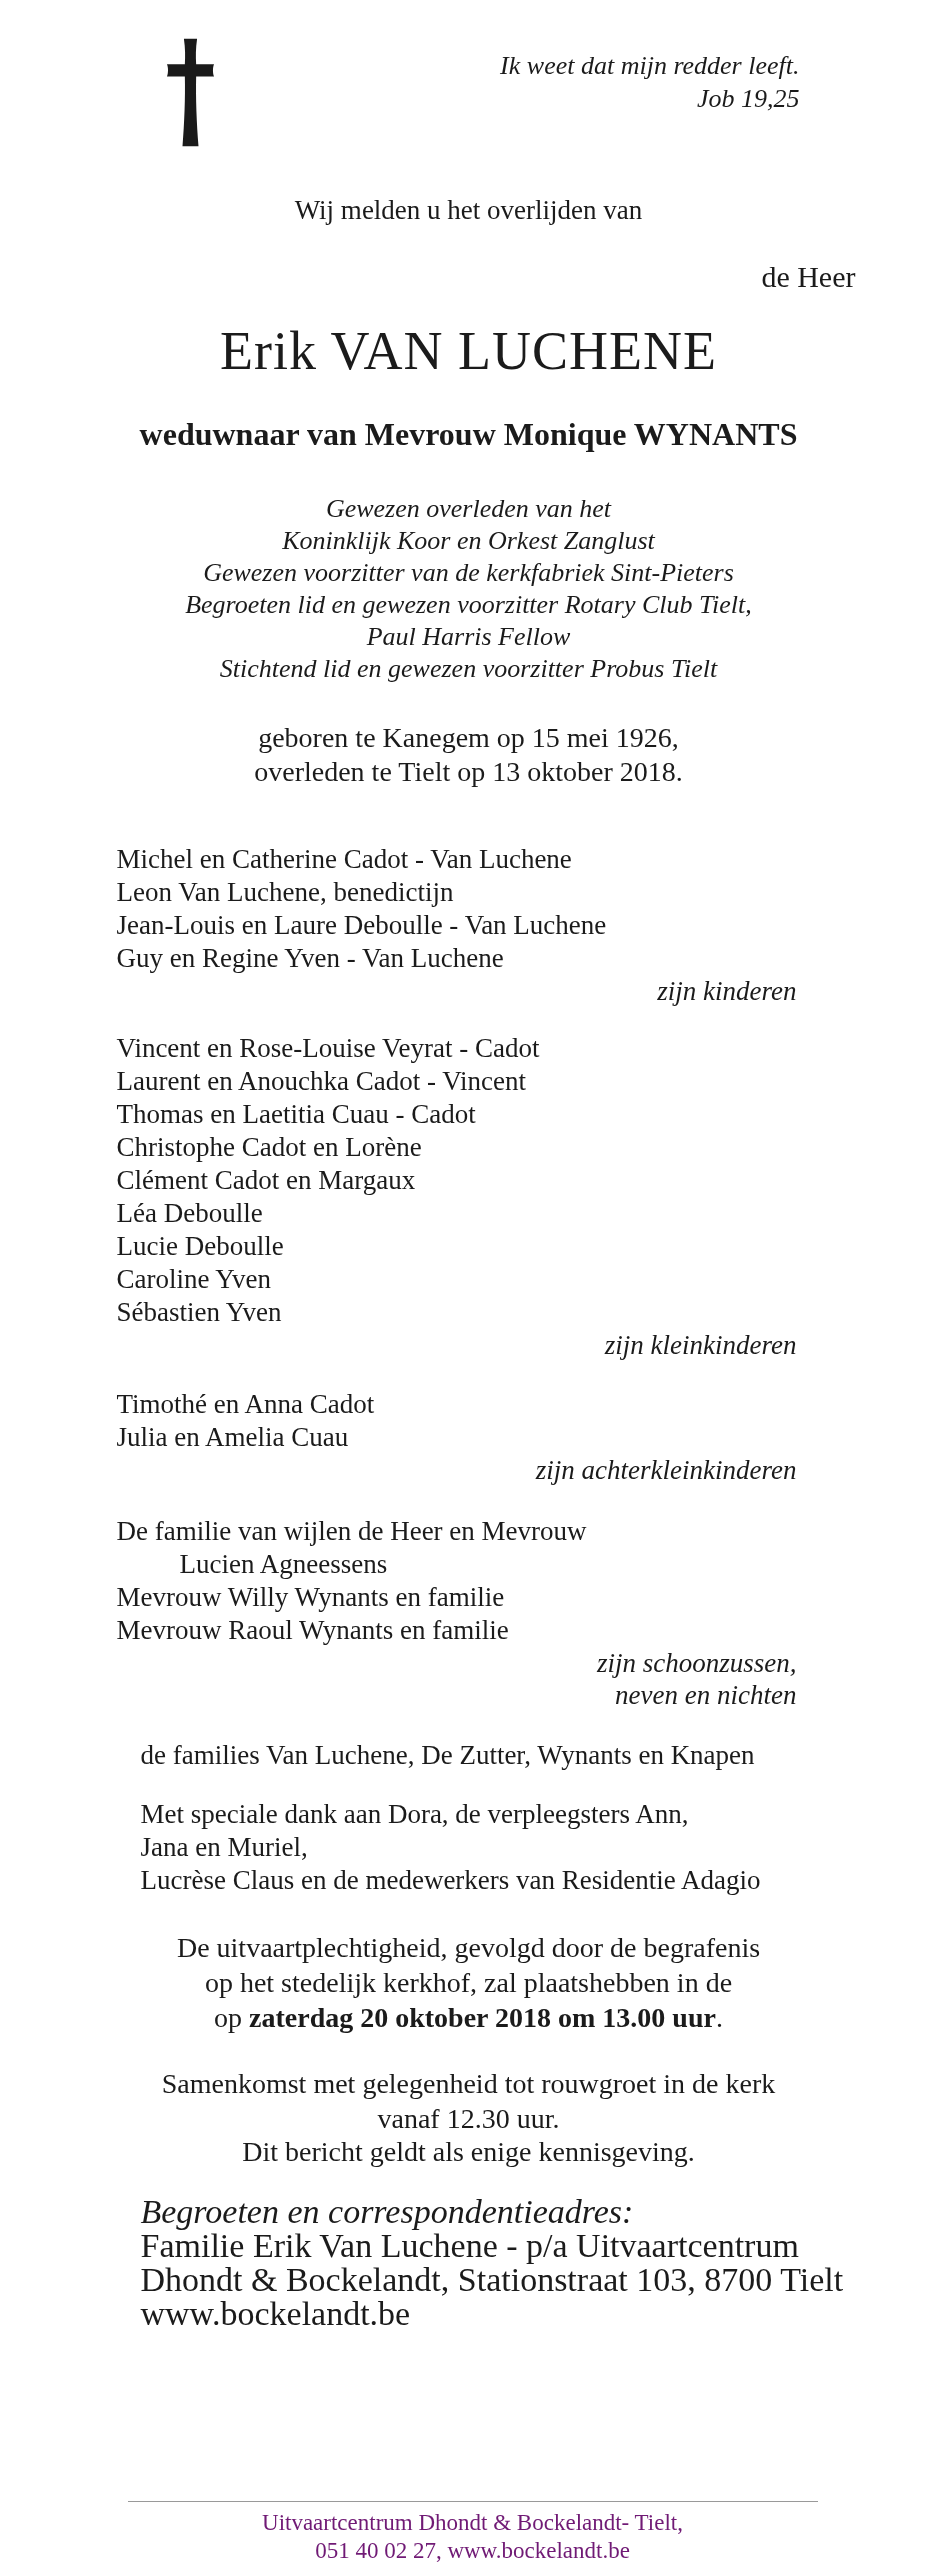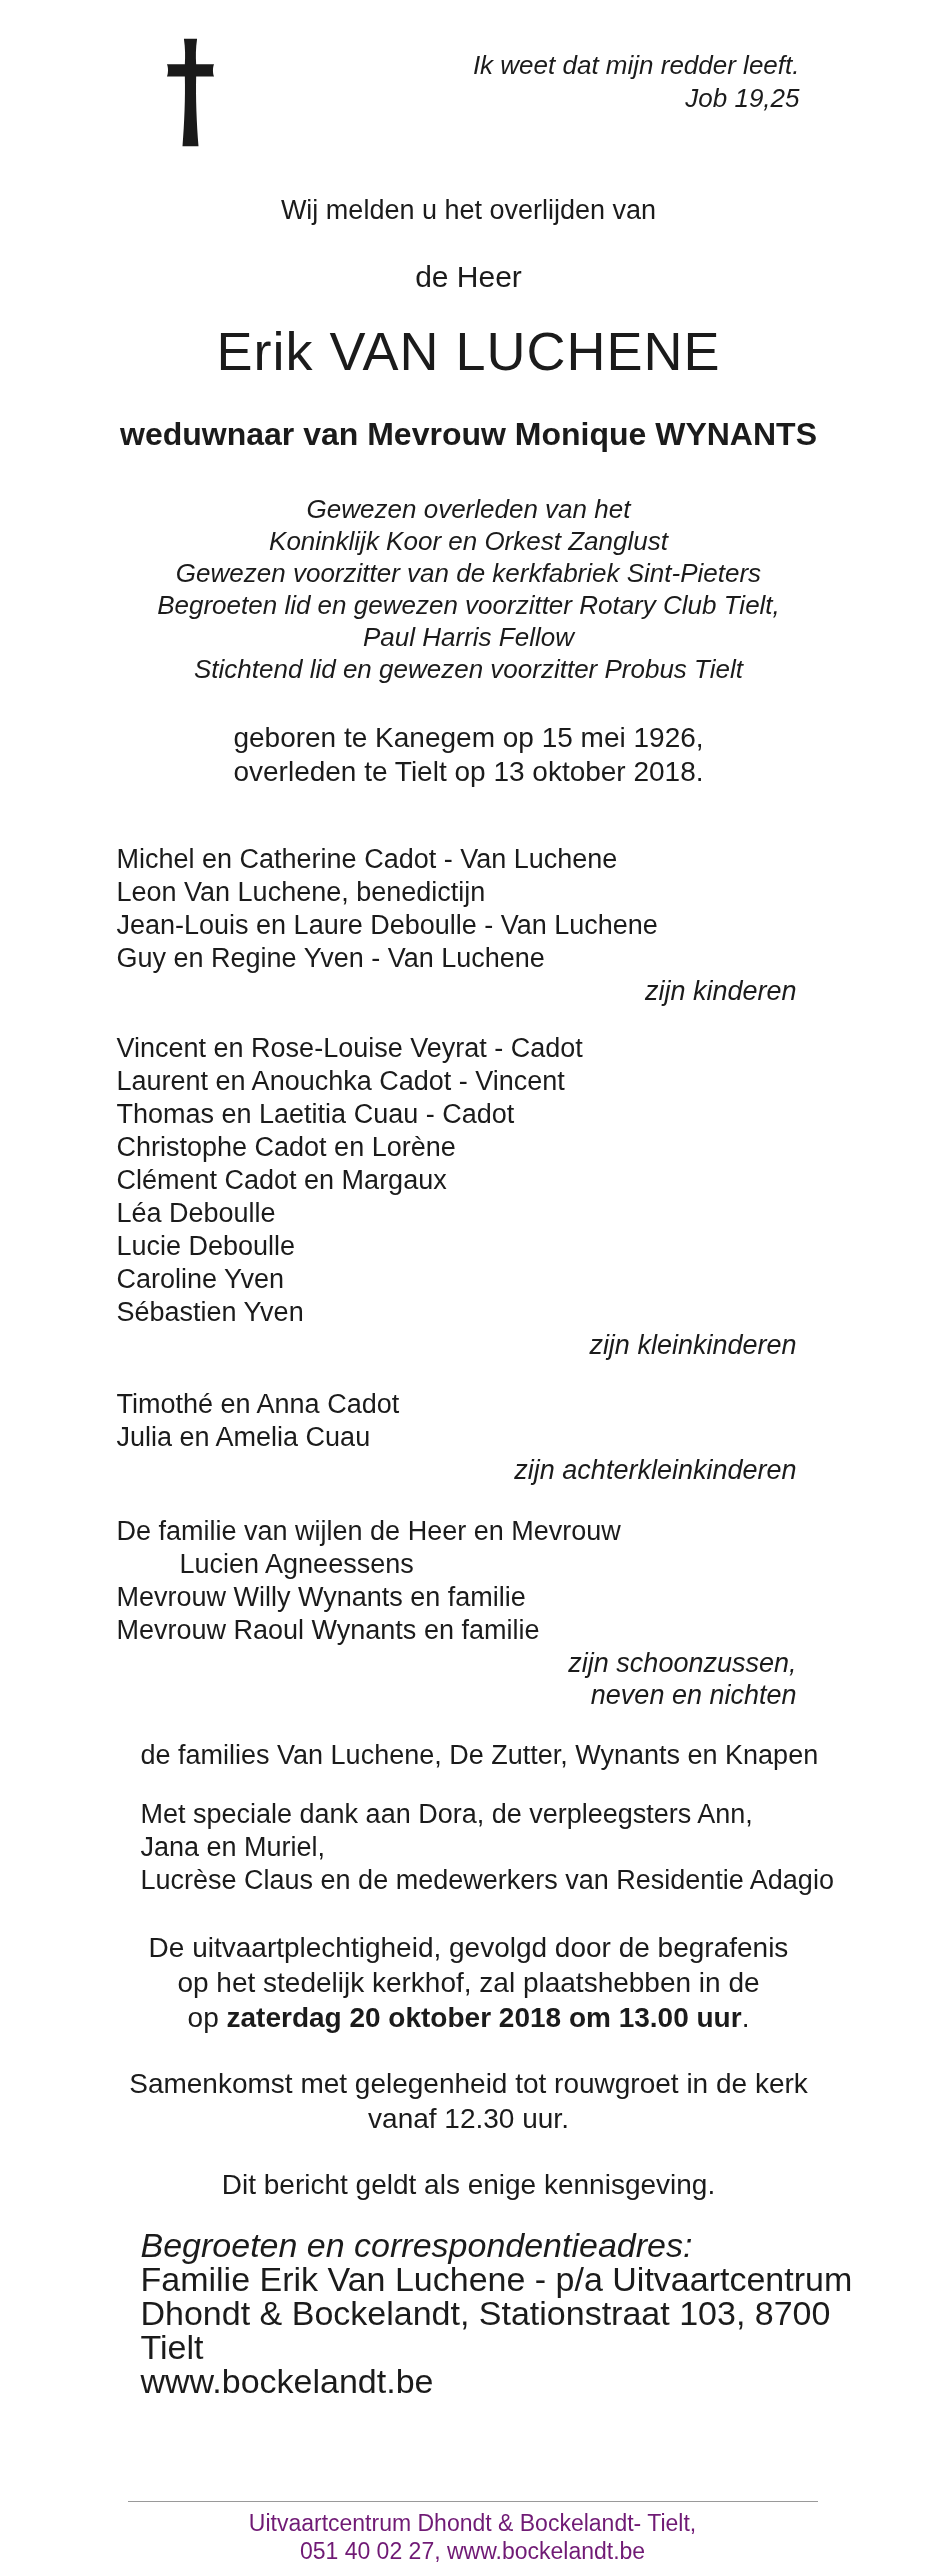--- a/index.html
+++ b/index.html
@@ -3,41 +3,41 @@
 <meta charset="utf-8">
 <style>
   html, body { margin: 0; padding: 0; background: #ffffff; }
   .page {
     position: relative;
     width: 774px;
     height: 2576px;
     margin: 0 auto;
     background: #ffffff;
     color: #1b1b1b;
-    font-family: Liberation Sans, sans-serif;
+    font-family: Liberation Serif, serif;
     overflow: hidden;
   }
   .header {
     display: flex;
     justify-content: space-between;
     align-items: flex-start;
     padding: 36px 56px 0 80px;
   }
   .cross-wrap { width: 57px; height: 113px; }
   .cross-wrap svg { width: 57px; height: 113px; }
   .quote {
     text-align: right;
     font-style: italic;
     font-size: 26px;
     line-height: 33px;
     padding-top: 13.4px;
   }
   .center { text-align: center; }
   .intro      { font-size: 27px; margin-top: 46px; }
-  .honorific  { font-size: 30px; margin-top: 34px; }
+  .honorific  { font-size: 30px; margin-top: 34px; text-align: right; }
   .deceased-name {
     font-size: 54px;
     line-height: 61px;
     margin-top: 27px;
     letter-spacing: 1px;
   }
   .spouse     { font-size: 32px; font-weight: bold; margin-top: 34px; }
   .titles     { font-style: italic; font-size: 26px; line-height: 32px; margin-top: 40px; }
   .birth      { font-size: 28px; line-height: 34px; margin-top: 36px; text-align: center; }
   .list       { font-size: 27px; line-height: 33px; padding-left: 35px; text-align: left; }
@@ -48,21 +48,21 @@
     padding-right: 59px;
     font-style: italic;
     font-size: 27px;
     line-height: 32px;
   }
   .indent { padding-left: 63px; }
   .families   { margin-top: 29px; font-size: 27px; padding-left: 59px; }
   .thanks     { margin-top: 27px; font-size: 27px; line-height: 33px; padding-left: 59px; }
   .ceremony   { margin-top: 33px; font-size: 28px; line-height: 35px; }
   .gathering  { margin-top: 31px; font-size: 28px; line-height: 35px; }
-  .notice     { margin-top: 33px; font-size: 28px; }
+  .notice     { font-size: 28px; }
   .correspondence { margin-top: 27px; padding-left: 59px; font-size: 34px; line-height: 34px; }
   .corr-label { font-style: italic; }
   .bold { font-weight: bold; }
   .footer {
     position: absolute;
     left: 46px;
     right: 38px;
     bottom: 11.5px;
     border-top: 1px solid #9a9a9a;
     text-align: center;

